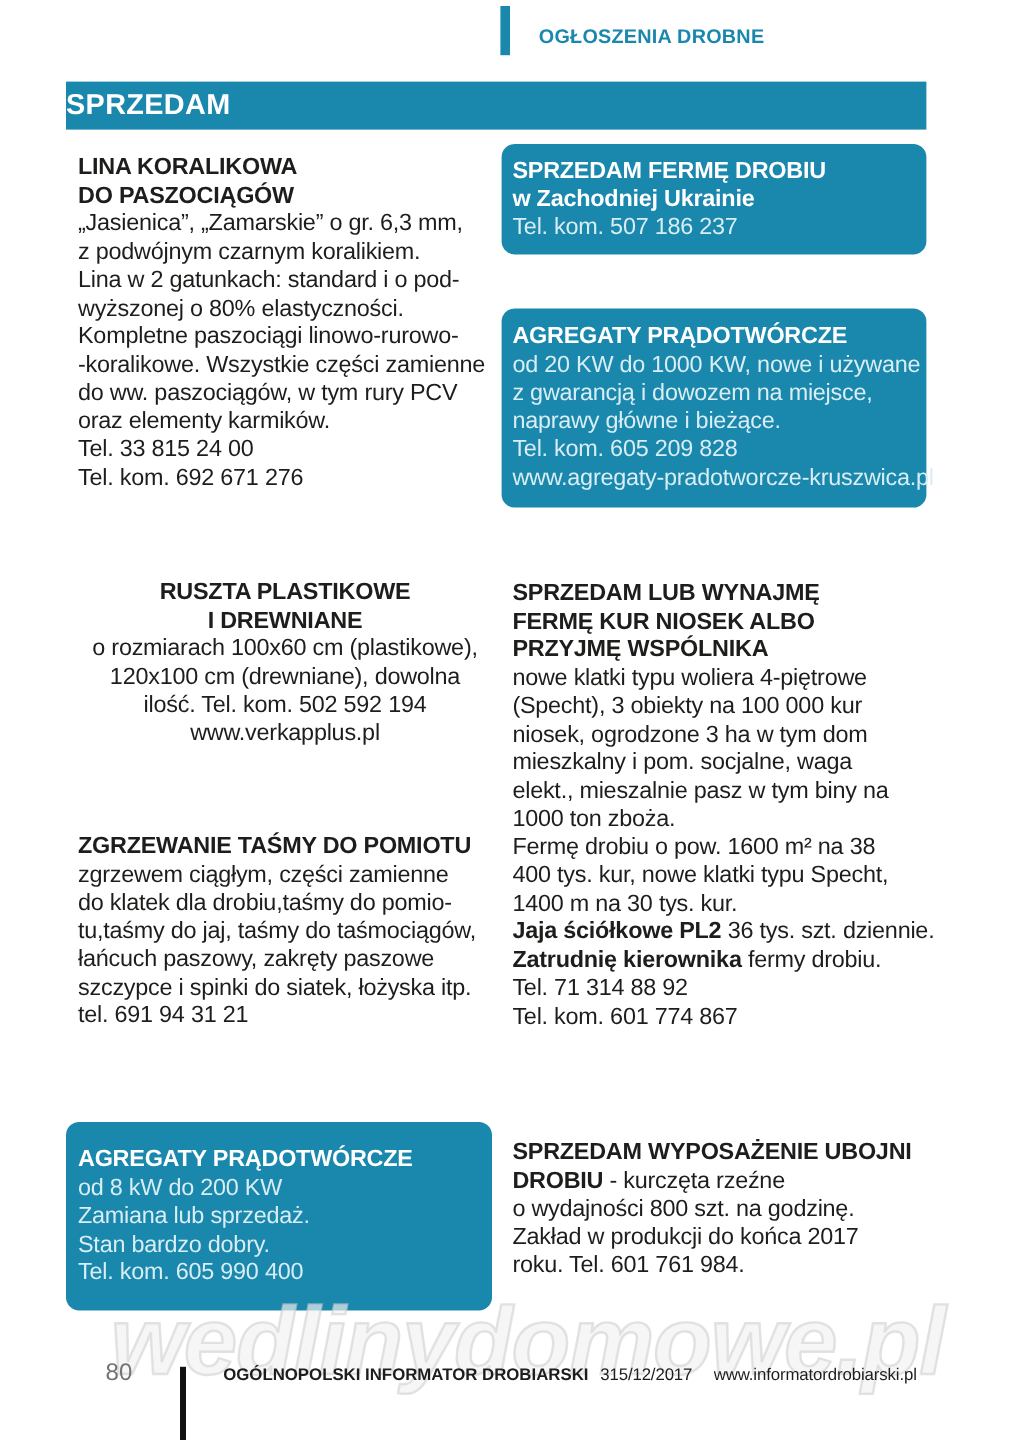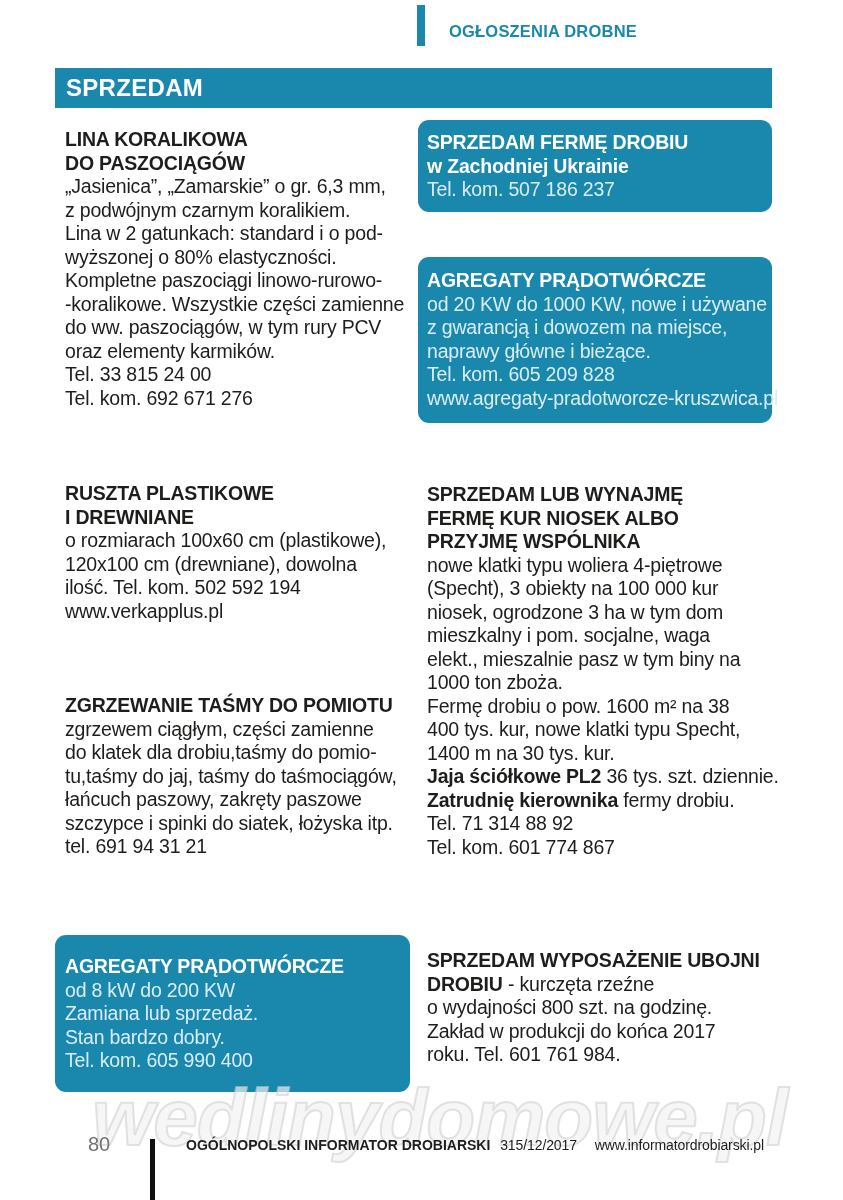--- a/index.html
+++ b/index.html
@@ -21,36 +21,36 @@
     position:absolute; left:449px; top:22px;
     font-size:16.5px; font-weight:bold; color:var(--accent);
     letter-spacing:0.2px; white-space:nowrap;text-align:center;
   }
   
   .banner {
     position:absolute; left:55px; top:68px; width:717px; height:40px;
     background:var(--accent);
   }
   .banner-label {
-    display:block; padding-left:11px; line-height:40px;
+    display:block; line-height:40px;
     font-size:24px; font-weight:bold; color:#ffffff; letter-spacing:0.3px;
   }
   
   .ad {
     position:absolute; font-size:19.5px; line-height:23.5px;
     color:#1d1d1b; letter-spacing:-0.2px;
   }
   .ad-heading-line { font-weight:bold; white-space:nowrap; }
   .ad-body-line { white-space:nowrap; }
   .seg-bold { font-weight:bold; }
   .highlight { background:var(--accent); box-sizing:border-box;border-radius:11px; }
   .highlight .ad-heading-line { color:#ffffff; }
   .highlight .ad-body-line { color:#d9edf4; }
   #ad-l1 { left:65px;  top:128px; width:345px; }
-  #ad-l2 { left:65px;  top:482px; width:345px; }
+  #ad-l2 { left:65px;  top:482px; width:345px;text-align:center; }
   #ad-l3 { left:65px;  top:694px; width:345px; }
   #ad-l4 { left:55px;  top:935px; width:355px; height:157px; padding:20px 0 0 10px; }
   #ad-r1 { left:418px; top:120px; width:354px; height:92px;  padding:11px 0 0 9px; }
   #ad-r2 { left:418px; top:257px; width:354px; height:166px; padding:12px 0 0 9px; }
   #ad-r3 { left:427px; top:483px; width:346px; }
   #ad-r4 { left:427px; top:949px; width:346px; }
   
   .watermark {
     position:absolute; left:92px; top:1072px; z-index:5;
     font-size:80px; font-weight:bold; letter-spacing:-1px; white-space:nowrap;

